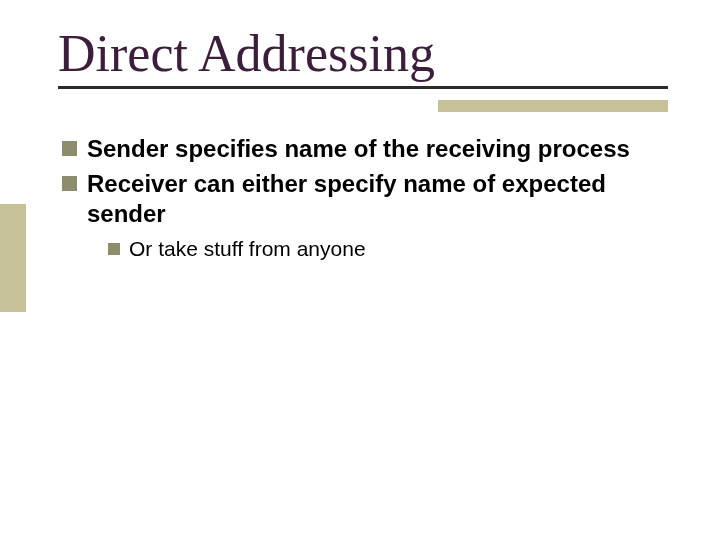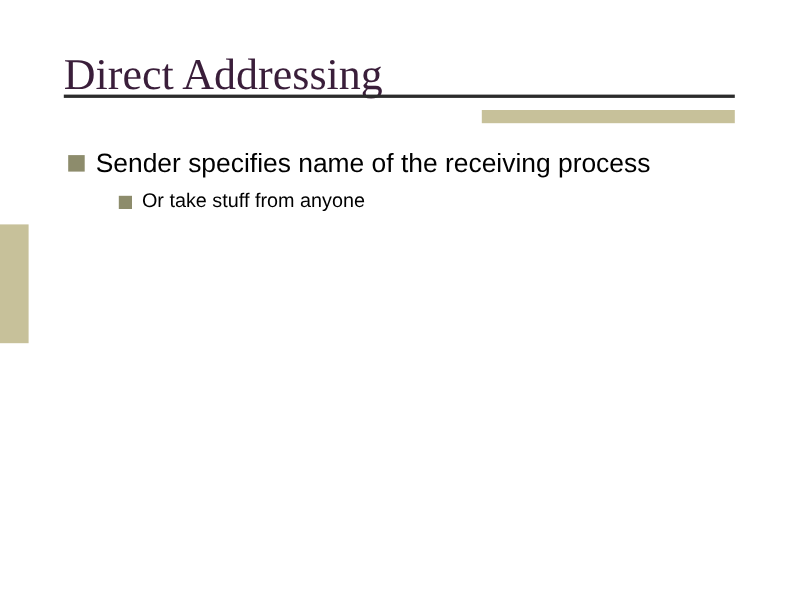--- a/index.html
+++ b/index.html
@@ -13,23 +13,23 @@
   }
   .slide {
     position: relative;
     width: 720px;
     height: 540px;
     box-sizing: border-box;
   }
   .title {
     position: absolute;
     left: 58px;
-    top: 44px;
+    top: 24px;
     font-family: "Times New Roman", Times, serif;
-    font-size: 40px;
+    font-size: 52px;
     color: #3a1e3a;
     font-weight: 400;
   }
   .title-underline {
     position: absolute;
     left: 58px;
     top: 86px;
     width: 610px;
     height: 3px;
     background: #2b2b2b;
@@ -56,40 +56,41 @@
     top: 134px;
     width: 600px;
     color: #000;
     font-size: 24px;
     line-height: 1.28;
   }
   .item {
     display: flex;
     align-items: flex-start;
     margin-bottom: 4px;
+    font-weight: bold;
   }
   .item .bullet {
     flex: 0 0 auto;
     width: 15px;
     height: 15px;
     background: #8d8c6c;
     margin-top: 7px;
     margin-right: 10px;
   }
   .item .text {
     flex: 1 1 auto;
   }
   .sublist {
     margin-top: 6px;
     margin-left: 46px;
   }
   .subitem {
     display: flex;
     align-items: flex-start;
-    font-size: 18px;
+    font-size: 21px;
   }
   .subitem .bullet {
     flex: 0 0 auto;
     width: 12px;
     height: 12px;
     background: #8d8c6c;
     margin-top: 7px;
     margin-right: 9px;
   }
   .subitem .text {
@@ -107,20 +108,24 @@
   <div class="side-bar"></div>
 
   <div class="body">
 
     <div class="item">
       <span class="bullet"></span>
       <span class="text">Sender specifies name of the receiving process</span>
     </div>
 
 
+    <div class="item">
+      <span class="bullet"></span>
+      <span class="text">Receiver can either specify name of expected sender</span>
+    </div>
 
     <div class="sublist">
       <div class="subitem">
         <span class="bullet"></span>
         <span class="text">Or take stuff from anyone</span>
       </div>
     </div>
 
   </div>
 

